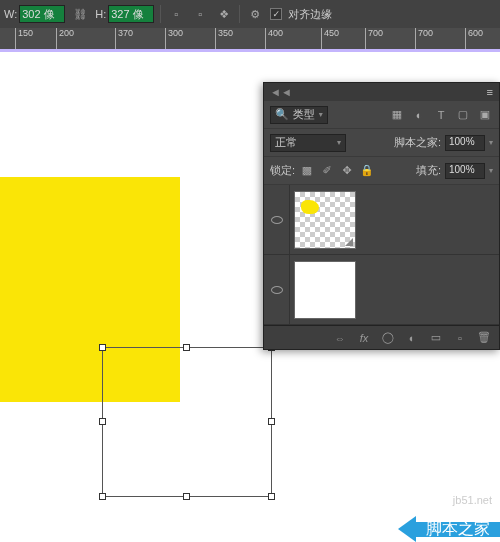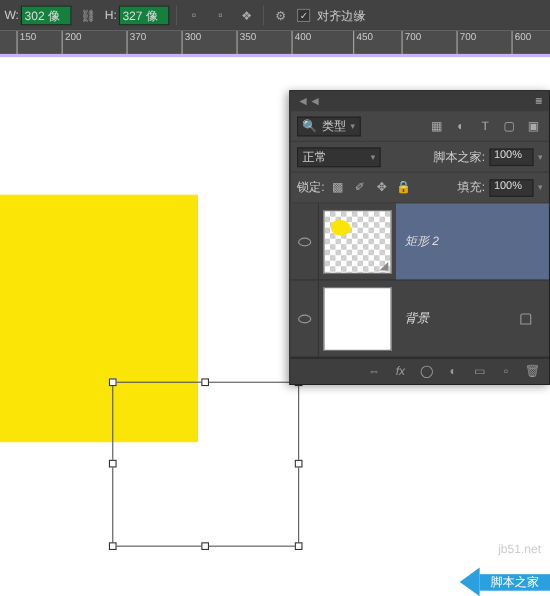--- a/index.html
+++ b/index.html
@@ -31,21 +31,21 @@
 .eye{width:12px;height:8px;border:1px solid #999;border-radius:50%}
 .thumb{width:62px;height:58px;margin:4px;border:1px solid #666;background:#fff;position:relative}
 .checker{background-image:linear-gradient(45deg,#ccc 25%,transparent 25%),linear-gradient(-45deg,#ccc 25%,transparent 25%),linear-gradient(45deg,transparent 75%,#ccc 75%),linear-gradient(-45deg,transparent 75%,#ccc 75%);background-size:10px 10px;background-position:0 0,0 5px,5px -5px,-5px 0}
 .lyname{flex:1;align-self:stretch;display:flex;align-items:center;padding:0 8px;font-style:italic;color:#ddd;font-size:11px}
 .lyname.sel-layer{background:#5a6a8a}
 .panel-foot{height:24px;background:#3e3e3e;display:flex;align-items:center;justify-content:flex-end;gap:10px;padding:0 8px;border-top:1px solid #222}
 .pf{width:14px;height:14px;color:#999;font-size:11px;display:flex;align-items:center;justify-content:center}
 .watermark{position:absolute;right:8px;bottom:36px;color:#ccc;font-size:11px;}
 .banner{position:absolute;right:0;bottom:0;height:26px;display:flex;align-items:center}
 .banner-arrow{width:0;height:0;border-top:13px solid transparent;border-bottom:13px solid transparent;border-right:18px solid #2aa0de}
-.banner-body{background:#2aa0de;color:#fff;height:15px;display:flex;align-items:center;padding:0 10px;font-size:11px}
+.banner-body{background:#2aa0de;color:#fff;height:15px;display:flex;align-items:center;padding:0 10px;font-size:16px}
 .lock-ic{width:10px;height:10px;border:1px solid #999;border-radius:2px 2px 0 0;margin-left:auto;margin-right:8px}
 .corner{position:absolute;right:2px;bottom:2px;width:0;height:0;border-left:8px solid transparent;border-bottom:8px solid #888}
 .yblob{position:absolute;left:6px;top:8px;width:18px;height:14px;background:#fae506;border-radius:40% 60% 50% 50%}
 </style>
 </head>
 <body>
 
 <div class="toolbar">
   <div class="tb-field">
     <span>W:</span>
@@ -133,31 +133,26 @@
   </div>
   <div class="layers">
     <div class="layer">
       <div class="vis">
           <div class="eye"></div>
         </div>
       <div class="thumb checker">
         <div class="yblob"></div>
         <div class="corner"></div>
       </div>
-      <div class="lyname sel-layer">矩形 2</div>
     </div>
     <div class="layer">
       <div class="vis">
           <div class="eye"></div>
         </div>
       <div class="thumb"></div>
-      <div class="lyname">
-        <span>背景</span>
-        <div class="lock-ic"></div>
-      </div>
     </div>
   </div>
   <div class="panel-foot">
     <div class="pf">⇔</div>
     <div class="pf" style="font-style:italic">fx</div>
     <div class="pf">◯</div>
     <div class="pf">◐</div>
     <div class="pf">▭</div>
     <div class="pf">▫</div>
     <div class="pf">🗑</div>

